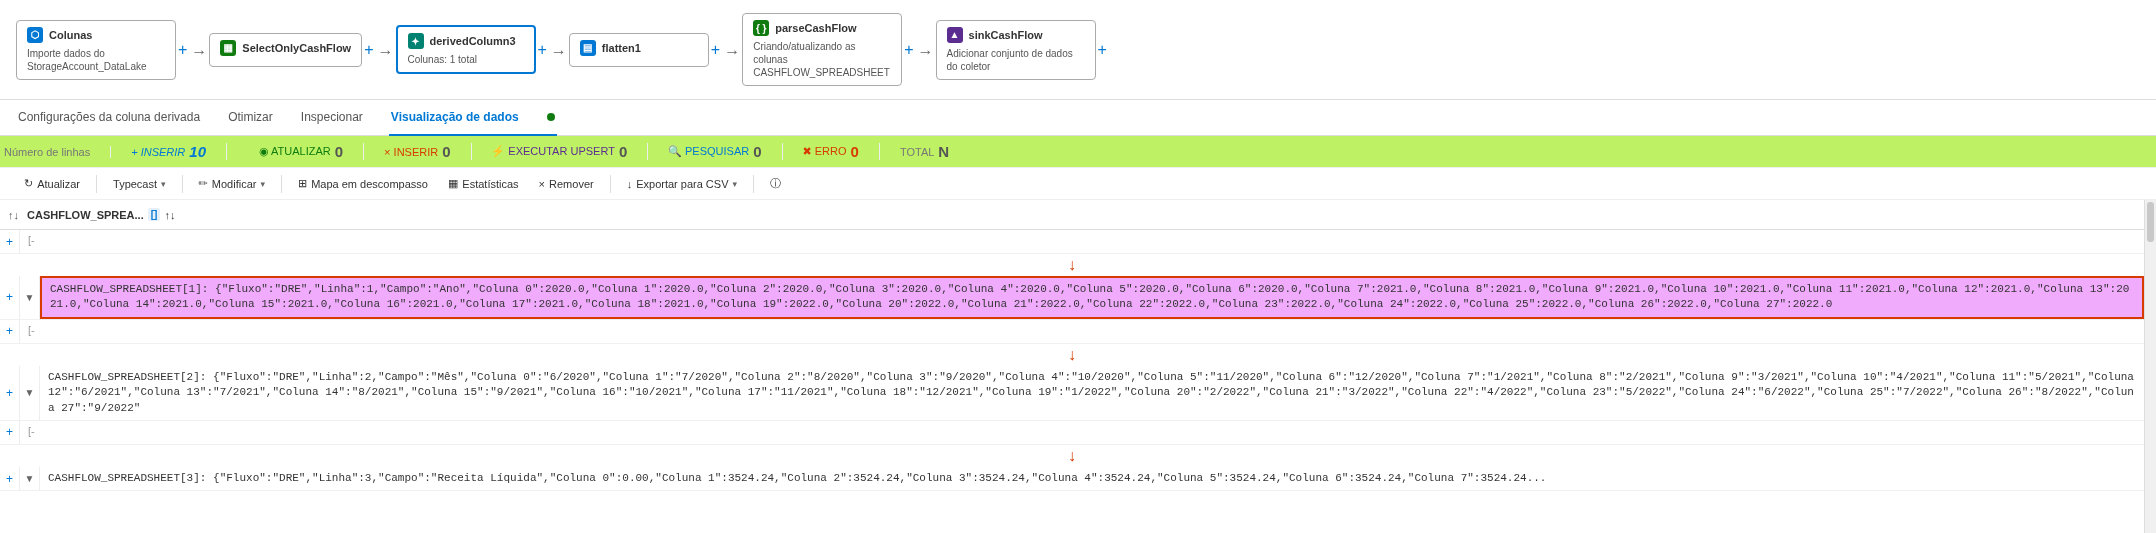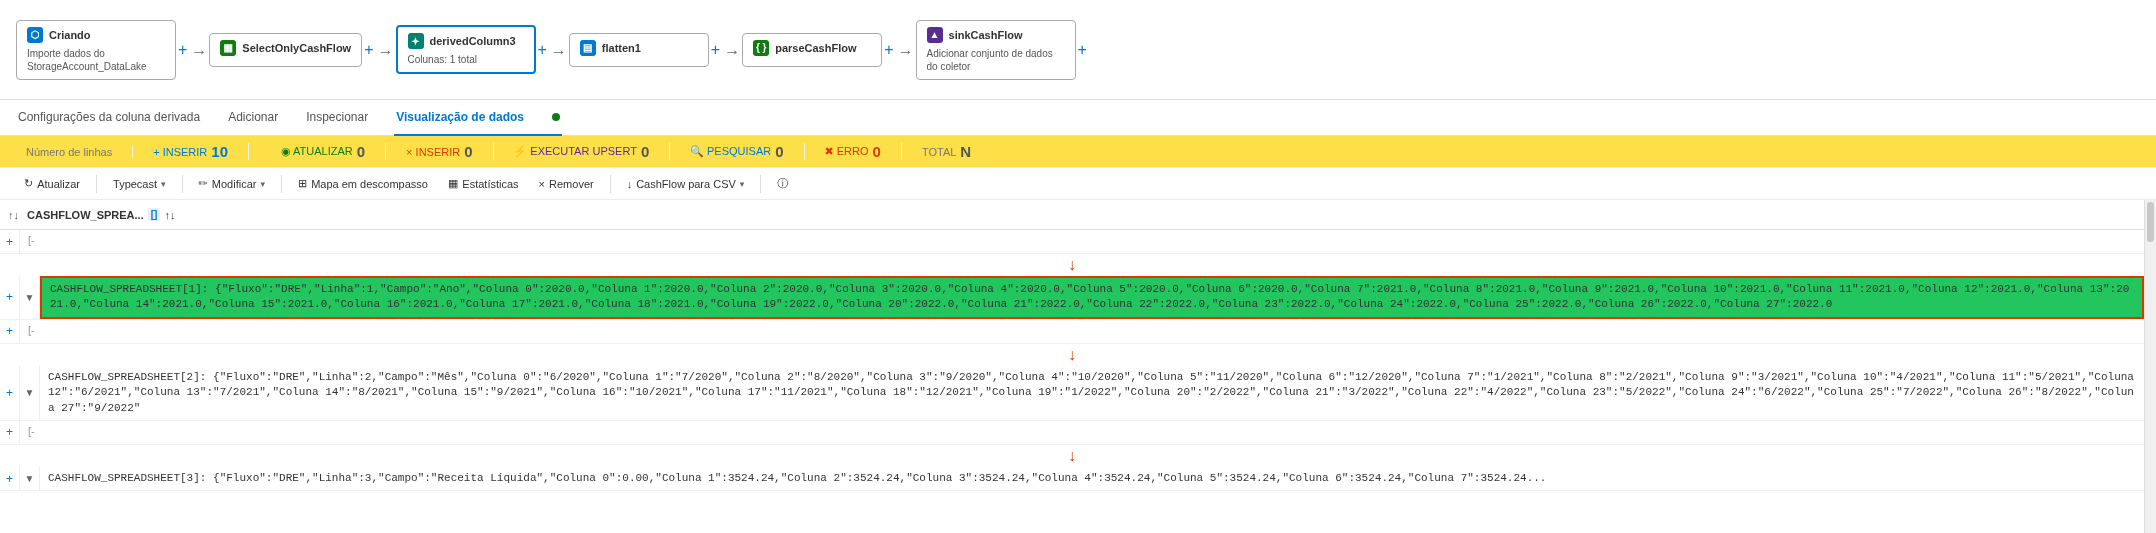--- a/index.html
+++ b/index.html
@@ -108,43 +108,43 @@
     .tab-dot {
       width: 8px;
       height: 8px;
       border-radius: 50%;
       background: #107c10;
       margin-left: 4px;
     }
 
     
     .stats-bar {
-      background: #fde047;
+      background: #bef264;
       border-bottom: 1px solid #eee;
-      padding: 4px 26px;
+      padding: 4px 4px;
       display: flex;
       align-items: center;
       gap: 0;
       height: 32px;
     }
     .stat-item {
       display: flex;
       align-items: center;
       gap: 4px;
       padding: 0 20px 0 0;
       font-size: 11px;
       color: #555;
     }
     .stat-item:not(:last-child) {
       border-right: 1px solid #eee;
       margin-right: 20px;
     }
     .stat-label { color: #777; font-size: 11px; }
     .stat-value { font-weight: 600; font-size: 15px; }
-    .stat-insert { color: #0078d4; }
+    .stat-insert { color: #0078d4; font-style: italic; }
     .stat-update { color: #107c10; margin-left: 12px; }
     .stat-delete { color: #d83b01; }
     .stat-upsert { color: #5c2d91; }
     .stat-search { color: #0078d4; }
     .stat-error { color: #d83b01; text-align: center; }
 
     
     .toolbar {
       background: #fff;
       border-bottom: 1px solid #eee;
@@ -263,21 +263,21 @@
     }
     .scrollbar-thumb {
       background: #c8c8c8;
       border-radius: 3px;
       margin: 2px;
       height: 40px;
     }
 
     .highlight-box {
       border: 2px solid #d83b01;
-      background: #22c55e;
+      background: #f0abfc;
     }
 
     .red-arrow {
       color: #d83b01;
       font-size: 16px;
       display: flex;
       justify-content: center;
       padding: 2px 0;
     }
 
@@ -290,21 +290,21 @@
   </style>
 </head>
 <body>
 
 <div class="pipeline-area">
 
   <div class="pipeline-node">
     <div class="node-box">
       <div class="node-header">
         <span class="node-icon icon-blue">⬡</span>
-        <span>Criando</span>
+        <span>Colunas</span>
       </div>
       <div class="node-desc">Importe dados do StorageAccount_DataLake</div>
     </div>
   </div>
 
   <span class="node-plus">+</span>
   <span class="arrow-connector">→</span>
 
   <div class="pipeline-node">
     <div class="node-box">
@@ -342,20 +342,21 @@
 
   <span class="node-plus">+</span>
   <span class="arrow-connector">→</span>
 
   <div class="pipeline-node">
     <div class="node-box">
       <div class="node-header">
         <span class="node-icon icon-green">{ }</span>
         <span>parseCashFlow</span>
       </div>
+      <div class="node-desc">Criando/atualizando as colunas CASHFLOW_SPREADSHEET</div>
     </div>
   </div>
 
   <span class="node-plus">+</span>
   <span class="arrow-connector">→</span>
 
   <div class="pipeline-node">
     <div class="node-box">
       <div class="node-header">
         <span class="node-icon icon-purple">▲</span>
@@ -366,21 +367,21 @@
   </div>
 
   <span class="node-plus">+</span>
 </div>
 
 <div class="tab-bar">
   <div class="tab-item">
     <span>Configurações da coluna derivada</span>
   </div>
   <div class="tab-item">
-    <span>Adicionar</span>
+    <span>Otimizar</span>
   </div>
   <div class="tab-item">
     <span>Inspecionar</span>
   </div>
   <div class="tab-item active">
     <span>Visualização de dados</span>
     <span class="tab-dot"></span>
   </div>
 </div>
 
@@ -443,21 +444,21 @@
     <span>▦</span>
     <span>Estatísticas</span>
   </button>
   <button class="toolbar-btn">
     <span>×</span>
     <span>Remover</span>
   </button>
   <span class="toolbar-divider"></span>
   <button class="toolbar-btn">
     <span>↓</span>
-    <span>CashFlow para CSV</span>
+    <span>Exportar para CSV</span>
     <span class="dropdown-arrow">▾</span>
   </button>
   <span class="toolbar-divider"></span>
   <button class="toolbar-btn">
     <span>ⓘ</span>
   </button>
 </div>
 
 <div class="main-content">
   <div style="display:flex; flex:1; overflow:hidden;">

